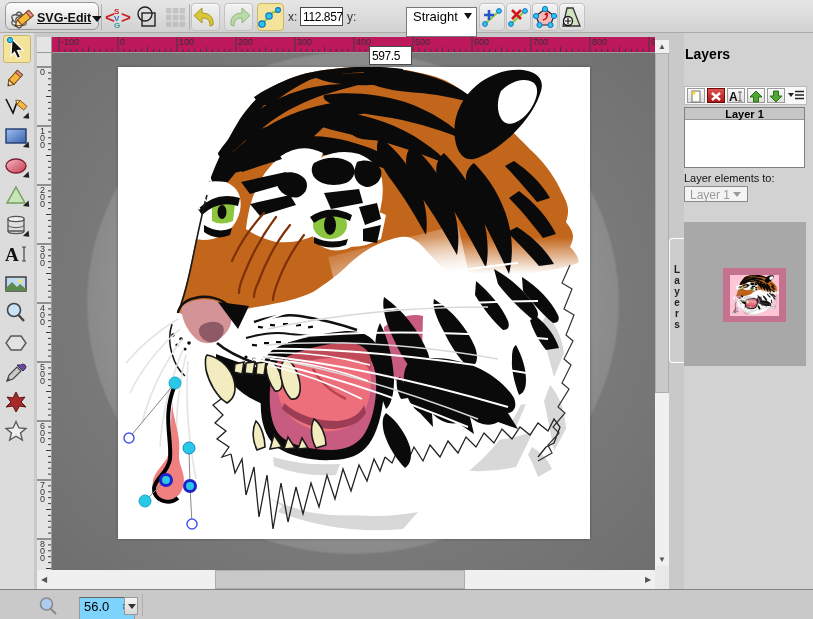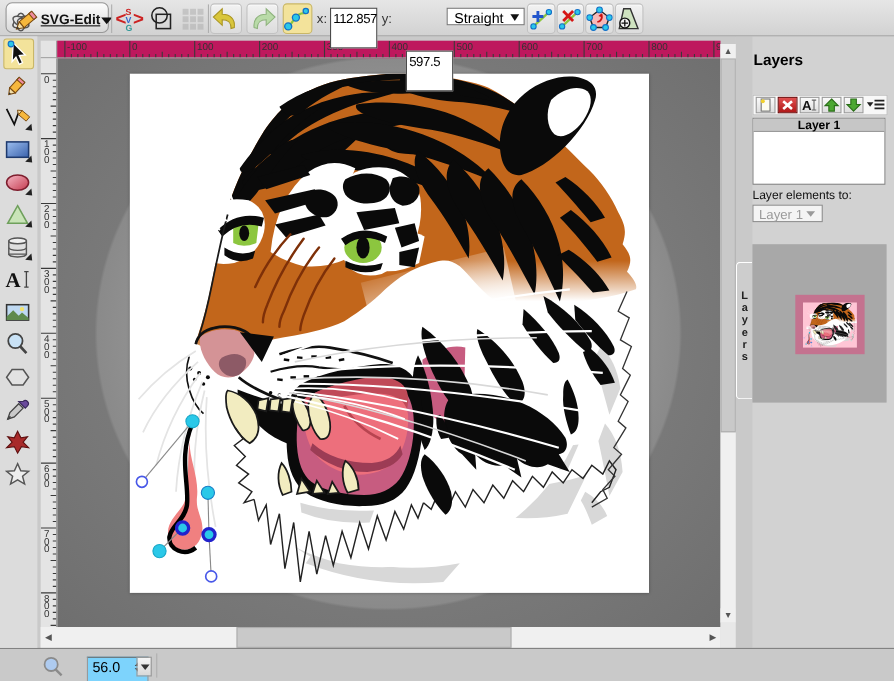--- a/index.html
+++ b/index.html
@@ -10,22 +10,22 @@
 
 #topbar { left:0; top:0; width:813px; height:33px; background:linear-gradient(#E6E6E6,#D2D2D2); border-bottom:1px solid #ABABAB; }
 #menubtn { left:5px; top:2px; width:94px; height:28px; background:linear-gradient(#FDFDFD,#D8D8D8); border:1px solid #989898; border-radius:6px; }
 #menubtn .txt { left:31px; top:8px; font-size:12.5px; font-weight:bold; color:#111;text-decoration:underline; }
 #menubtn .arr { left:86px; top:13px; width:0; height:0; border-left:5px solid transparent; border-right:5px solid transparent; border-top:6px solid #111; }
 .vsep { top:4px; width:1px; height:26px; background:#AFAFAF; }
 .tbtn { top:3px; width:27px; height:28px; border-radius:4px; }
 .tbtn.raised { background:linear-gradient(#F2F2F2,#DCDCDC); border:1px solid #C2C2C2; box-shadow:0 1px 1px rgba(255,255,255,.8) inset; }
 .tbtn.sel { background:#F3E39B; border:1px solid #C9B768; }
 .lbl { top:10px; font-size:12px; color:#333; }
-.tin { top:7px; height:37px; background:#fff; border:1px solid #4a4a4a; font-size:12px; letter-spacing:-0.4px; color:#000; padding:2px 0 0 2px; }
-#straight { left:406px; top:7px; width:71px; height:16px; background:#fff; border:1px solid #777; font-size:13px; color:#000; padding:1px 0 0 6px; }
+.tin { top:7px; height:19px; background:#fff; border:1px solid #4a4a4a; font-size:12px; letter-spacing:-0.4px; color:#000; padding:2px 0 0 2px; }
+#straight { left:406px; top:7px; width:71px; height:30px; background:#fff; border:1px solid #777; font-size:13px; color:#000; padding:1px 0 0 6px; }
 #straight .arr { left:57px; top:5px; width:0; height:0; border-left:4px solid transparent; border-right:4px solid transparent; border-top:6px solid #111; position:absolute; }
 
 
 #leftbar { left:0; top:33px; width:34px; height:556px; background:#DCDCDC; }
 .sbtn { left:3px; width:28px; height:28px; border-radius:3px; }
 .sbtn.sel { background:#F3E39B; border:1px solid #C9B768; }
 .fly { position:absolute; right:1px; bottom:1px; width:0; height:0; border-top:4px solid transparent; border-bottom:4px solid transparent; border-left:5px solid #222; transform:rotate(45deg); }
 
 
 #corner { left:37px; top:37px; width:15px; height:16px; background:#E4E4E4; border-right:1px solid #9a9a9a; border-bottom:1px solid #9a9a9a;}

